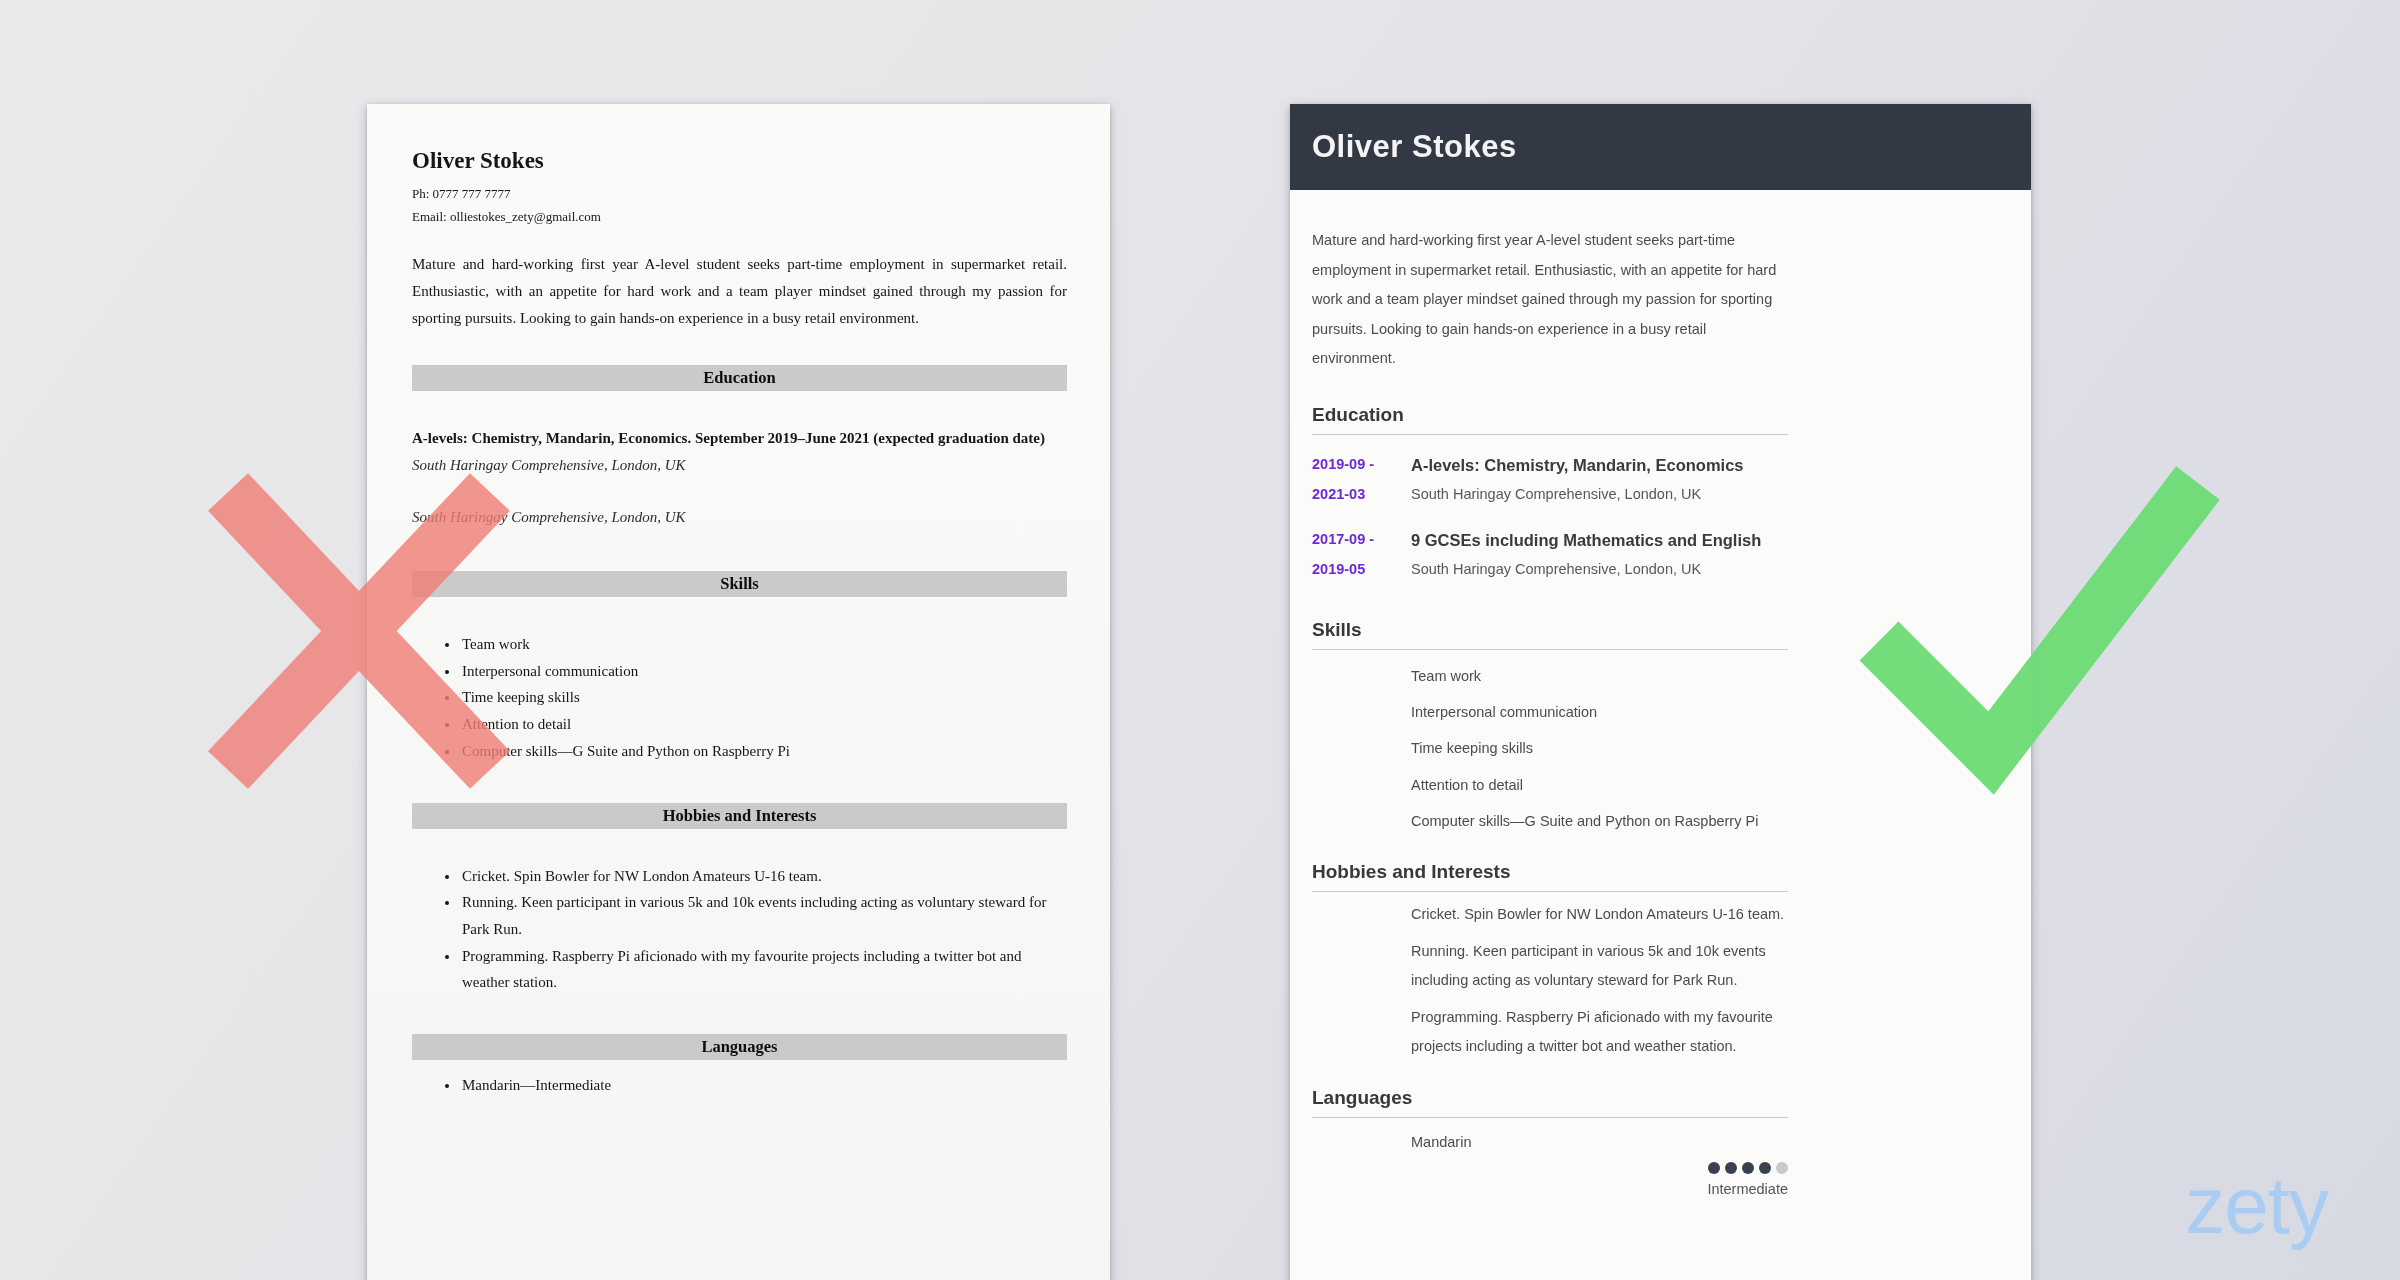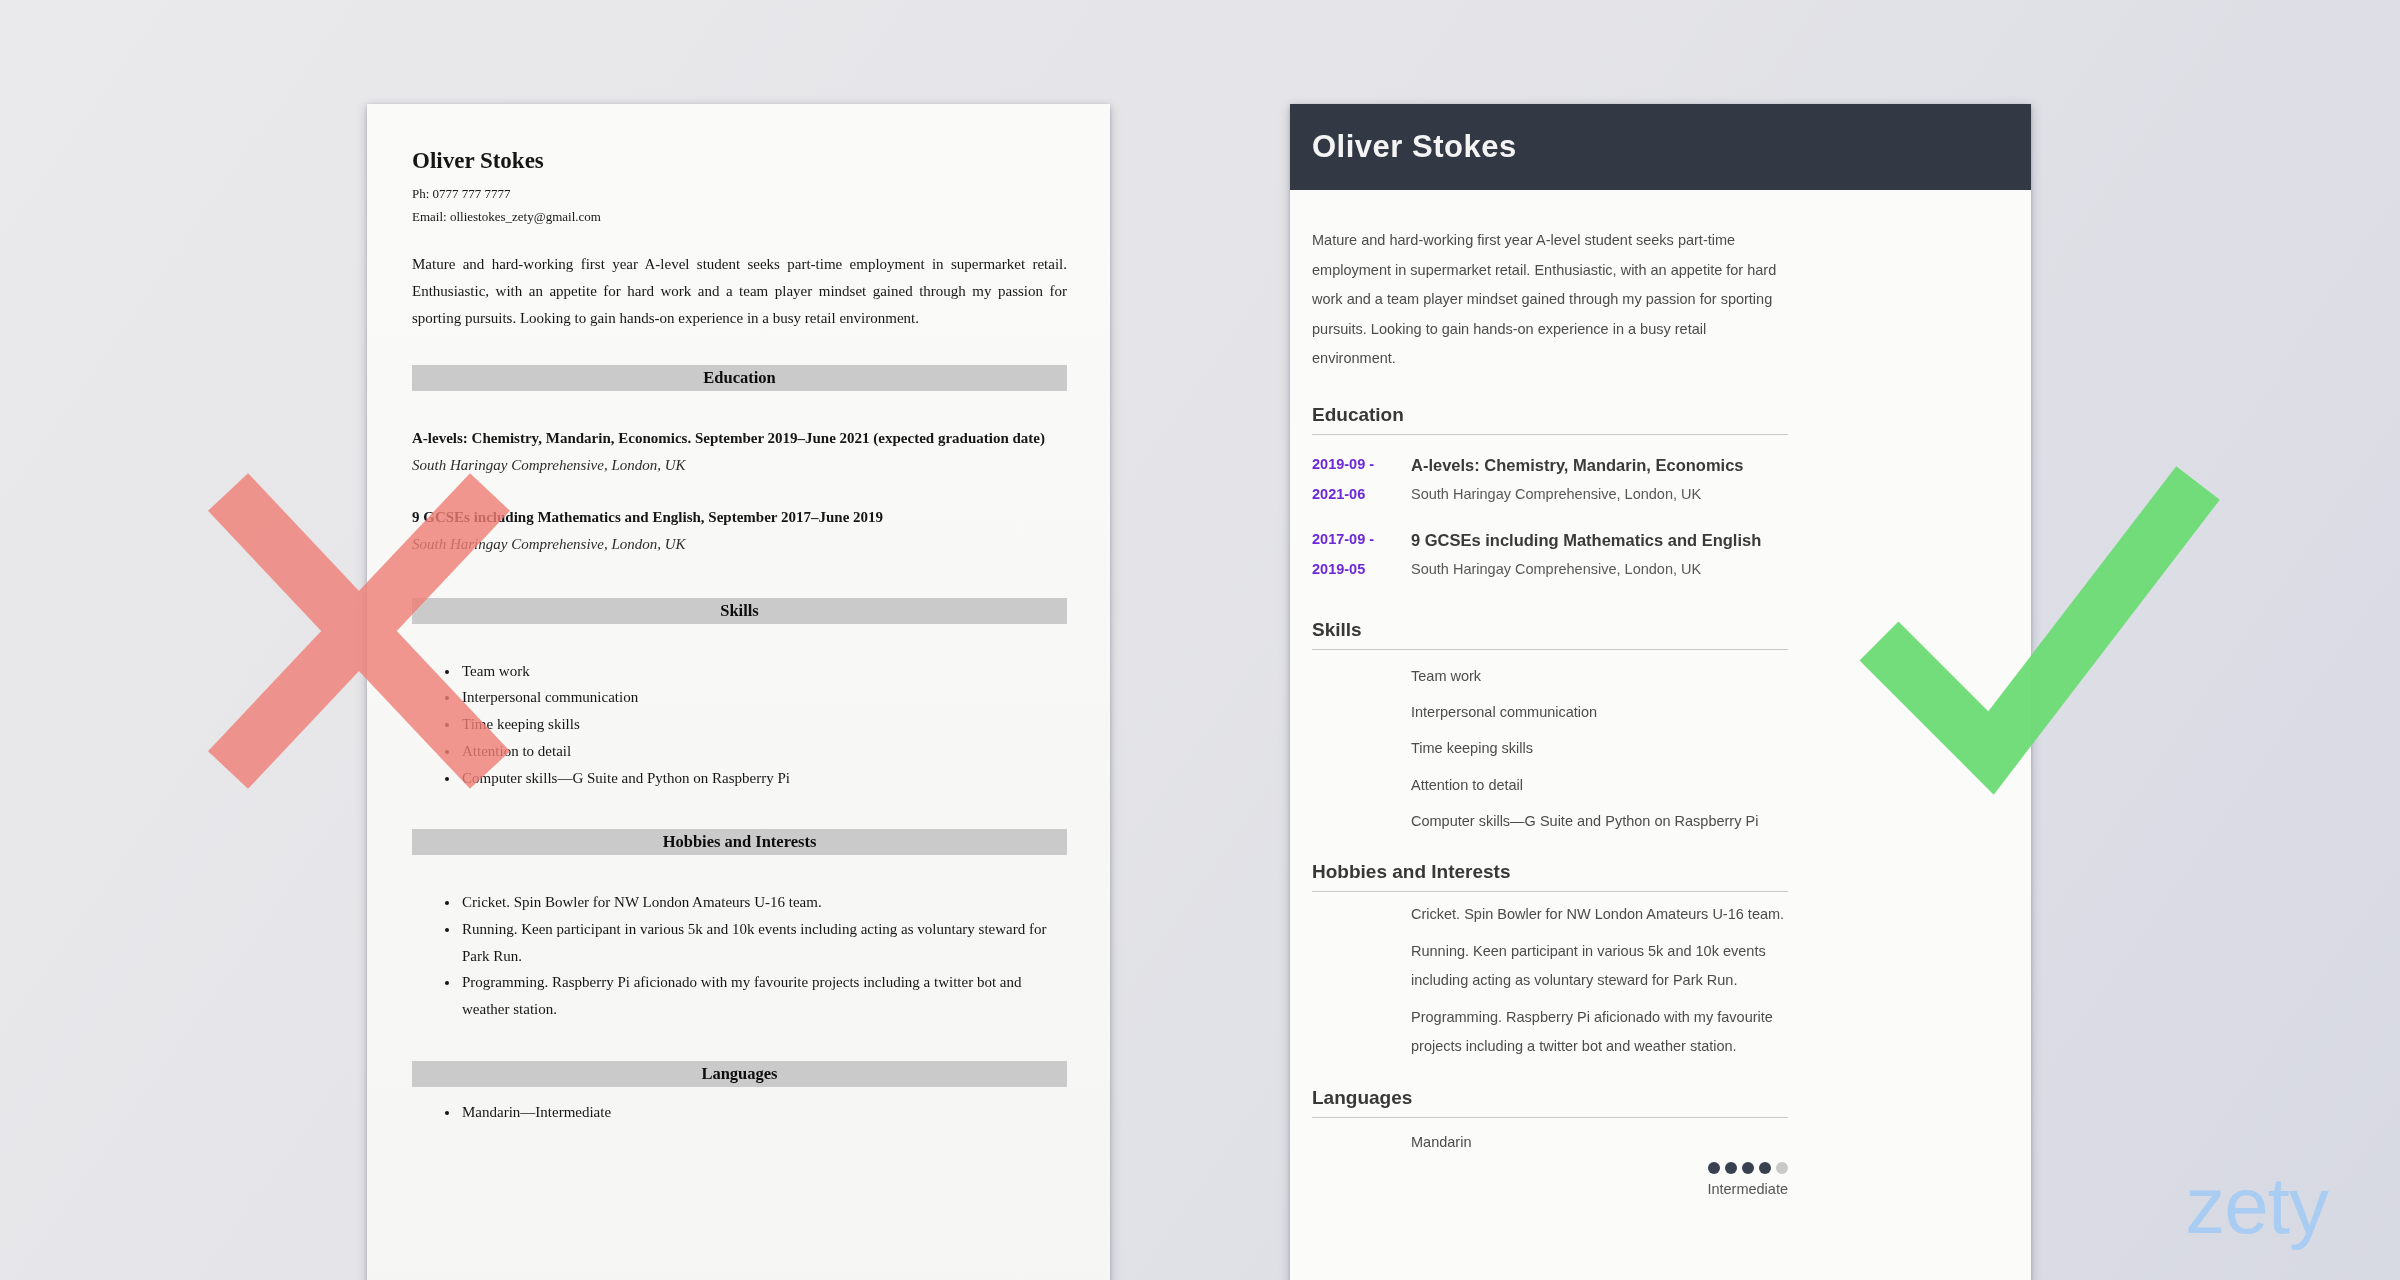--- a/index.html
+++ b/index.html
@@ -60,21 +60,20 @@
   <div class="bad-contact">Ph: 0777 777 7777</div>
   <div class="bad-contact">Email: olliestokes_zety@gmail.com</div>
   <p class="bad-summary">Mature and hard-working first year A-level student seeks part-time employment in supermarket retail. Enthusiastic, with an appetite for hard work and a team player mindset gained through my passion for sporting pursuits. Looking to gain hands-on experience in a busy retail environment.</p>
 
   <div class="bad-bar">Education</div>
   <div class="bad-entry">
     <span class="degree">A-levels: Chemistry, Mandarin, Economics. September 2019–June 2021 (expected graduation date)</span>
     <span class="school">South Haringay Comprehensive, London, UK</span>
   </div>
   <div class="bad-entry">
-    <span class="degree">9 GCSEs including Mathematics and English, September 2017–June 2019</span>
     <span class="school">South Haringay Comprehensive, London, UK</span>
   </div>
 
   <div class="bad-bar" style="margin-top:40px;">Skills</div>
   <ul class="bad-list">
     <li>Team work</li>
     <li>Interpersonal communication</li>
     <li>Time keeping skills</li>
     <li>Attention to detail</li>
     <li>Computer skills—G Suite and Python on Raspberry Pi</li>
@@ -98,21 +97,21 @@
     <div class="good-name">Oliver Stokes</div>
   </div>
   <div class="good-body">
     <div class="good-main">
       <p class="good-summary">Mature and hard-working first year A-level student seeks part-time employment in supermarket retail. Enthusiastic, with an appetite for hard work and a team player mindset gained through my passion for sporting pursuits. Looking to gain hands-on experience in a busy retail environment.</p>
 
       <div class="good-h2">Education</div>
       <div class="edu-row">
         <div class="edu-dates">
           <span>2019-09 -</span>
-          <span>2021-06</span>
+          <span>2021-03</span>
         </div>
         <div>
           <div class="edu-title">A-levels: Chemistry, Mandarin, Economics</div>
           <div class="edu-school">South Haringay Comprehensive, London, UK</div>
         </div>
       </div>
       <div class="edu-row">
         <div class="edu-dates">
           <span>2017-09 -</span>
           <span>2019-05</span>

